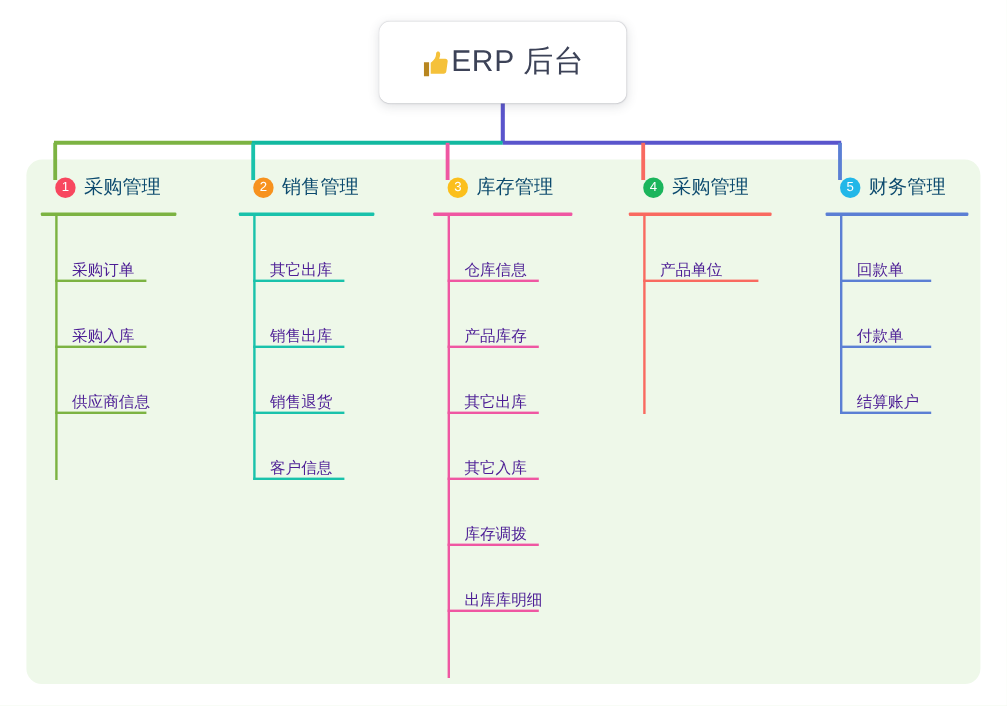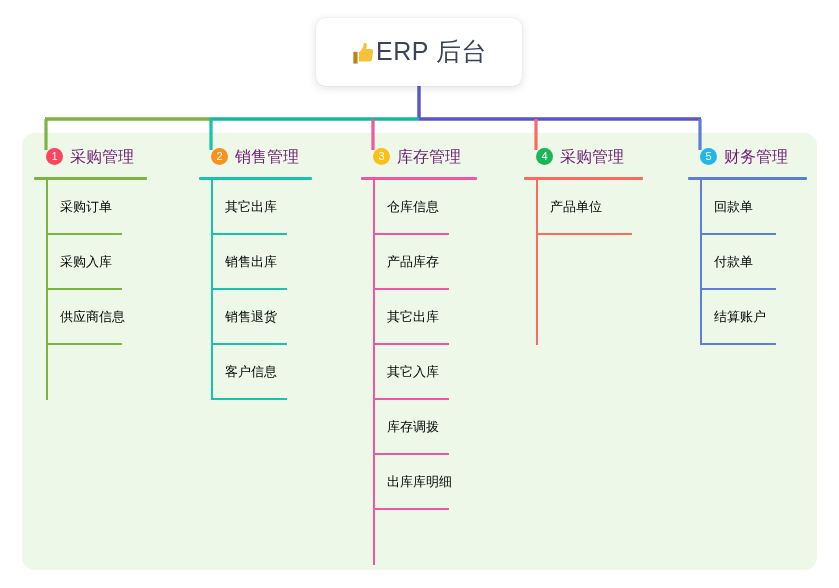--- a/index.html
+++ b/index.html
@@ -58,34 +58,34 @@
     height:25px;white-space:nowrap;
     padding-left:12px;
     box-sizing:border-box;
   }
   .badge{
     width:17px;height:17px;border-radius:50%;
     color:#ffffff;font-size:11px;
     display:flex;align-items:center;justify-content:center;
     flex:none;line-height:1;font-weight:400;
   }
-  .col-title{font-size:16px;color:#701a75;line-height:1;}
+  .col-title{font-size:16px;color:#0c4a6e;line-height:1;}
   .head-rule{height:3px;border-radius:1px;margin-top:8px;}
 
   .items{position:relative;margin-top:0;}
   .item{
     position:relative;
     height:55px;
     box-sizing:border-box;
     padding-left:26px;
     display:flex;align-items:flex-end;
   }
   .item-label{
-    font-size:13px;color:#000000;white-space:nowrap;
-    line-height:1;padding-bottom:22px;
+    font-size:13px;color:#4c1d95;white-space:nowrap;
+    line-height:1;padding-bottom:4px;
   }
   .item-rule{
     position:absolute;left:12px;bottom:0;height:1.6px;
   }
   .spine{
     position:absolute;left:12px;top:0;width:1.8px;
   }
 </style>
 </head>
 <body>

